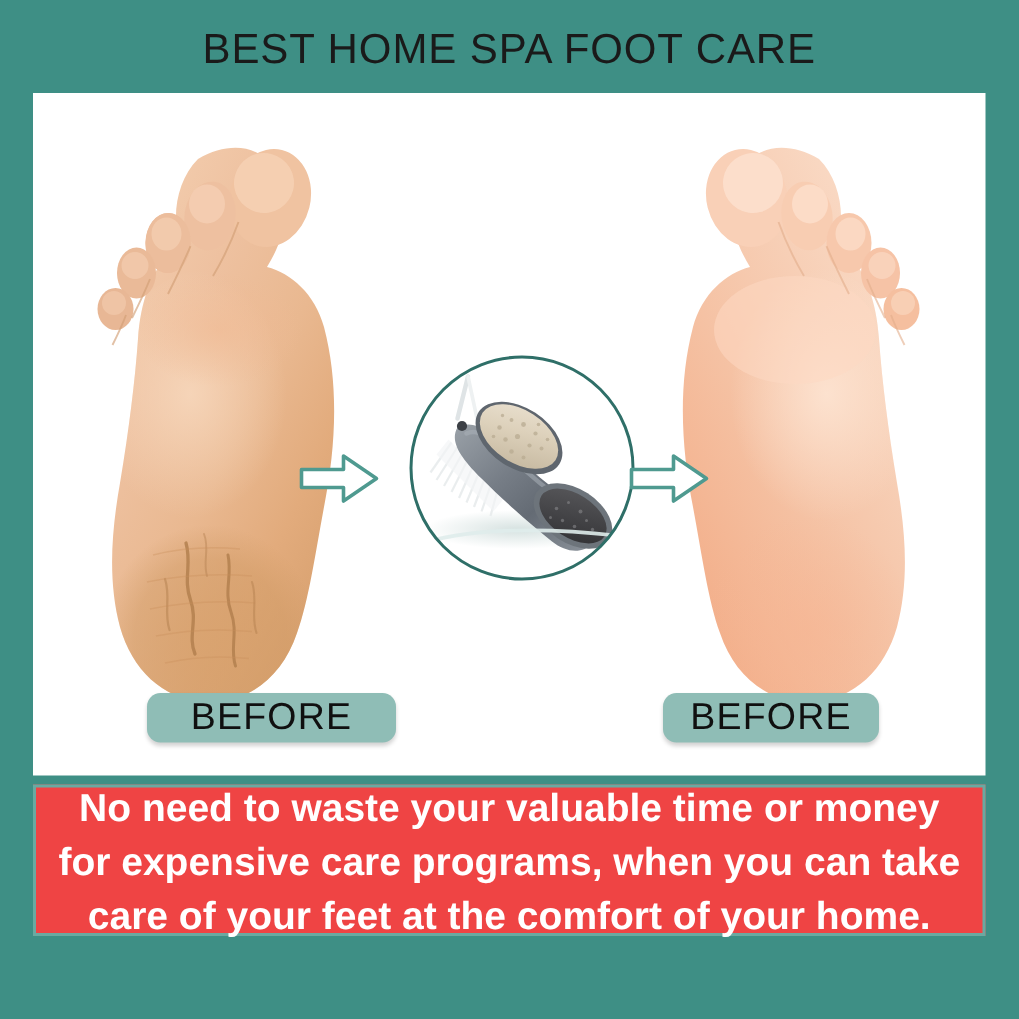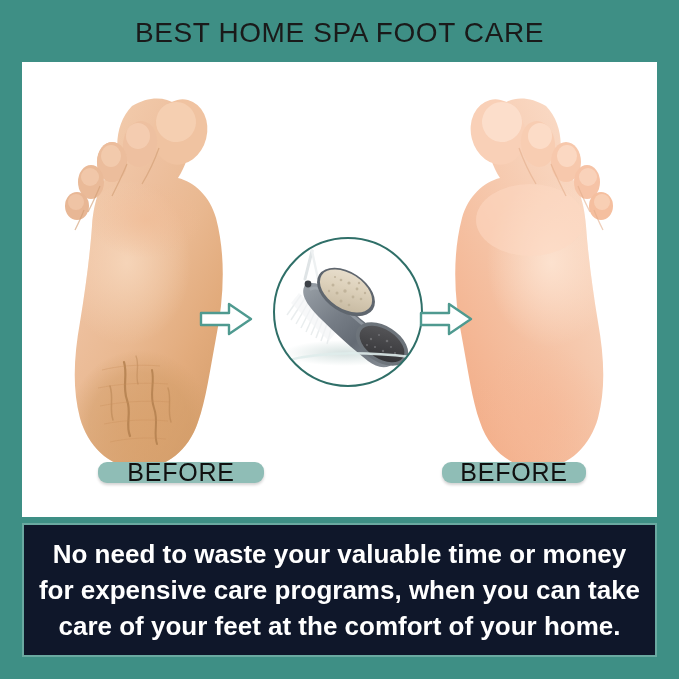--- a/index.html
+++ b/index.html
@@ -70,43 +70,43 @@
     top: 173px;
     width: 154px;
     height: 154px;
   }
   #tool-circle svg { display: block; width: 100%; height: 100%; }
 
   
   .pill {
     position: absolute;
     top: 400px;
-    height: 21px;
+    height: 33px;
     border-radius: 9px;
     background: #8fbdb6;
     color: #101010;
     font-size: 25px;
     letter-spacing: 0.8px;
     display: flex;
     align-items: center;
     justify-content: center;
     box-shadow: 0 2px 3px rgba(0,0,0,0.18);
   }
   #pill-before { left: 76px;  width: 166px; }
   #pill-after  { left: 420px; width: 144px; }
 
   
   #caption {
     position: absolute;
     left: 22px;
     top: 523px;
     width: 635px;
-    height: 134px;
+    height: 101px;
     box-sizing: border-box;
-    background: #0f172a;
+    background: #ef4444;
     border: 2px solid #6aa9a1;
     display: flex;
     align-items: center;
     justify-content: center;
   }
   #caption-text {
     color: #ffffff;
     font-size: 26px;
     font-weight: bold;
     line-height: 36px;

